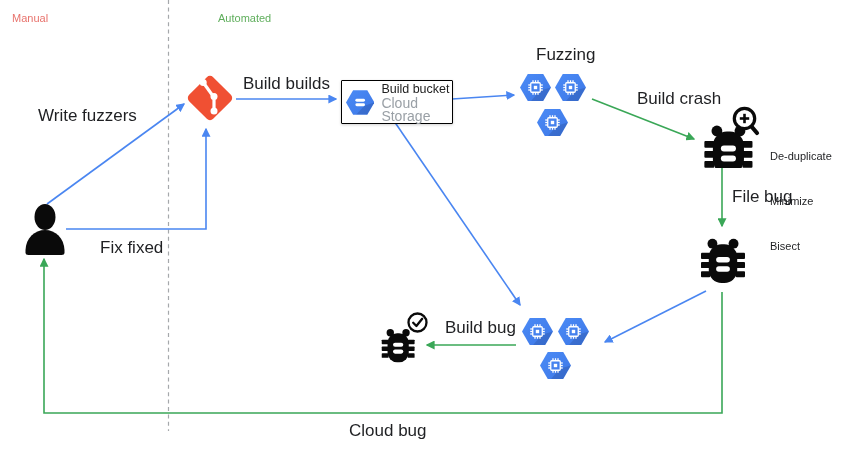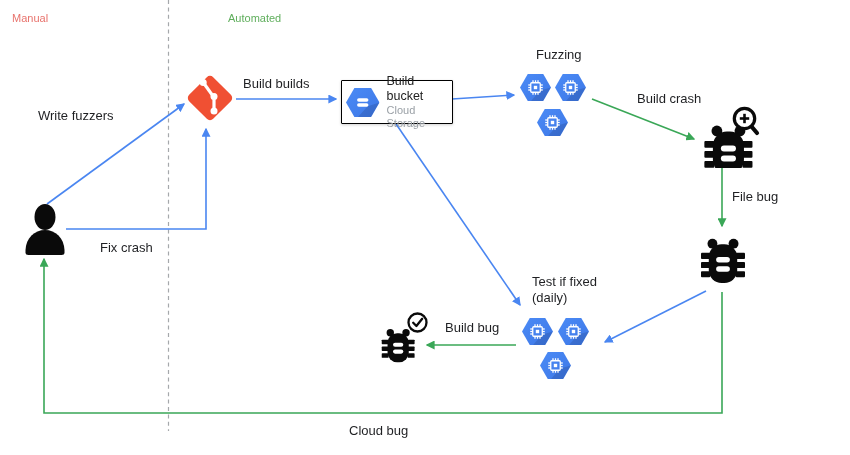--- a/index.html
+++ b/index.html
@@ -1,33 +1,33 @@
 <!DOCTYPE html>
 <html style="--manual-red: #e8736d; --automated-green: #5fae5c; --arrow-blue: #4a86f1; --arrow-green: #3aa757; --git-orange: #f05033; --gcp-blue: #4285f4;"><head>
 <meta charset="utf-8">
 <style>
   html,body{margin:0;padding:0;background:#fff;}
   .canvas{
     position:relative;width:850px;height:455px;background:#fff;overflow:hidden;
     font-family:"Liberation Sans","DejaVu Sans",sans-serif;color:#202124;
   }
   .abs{position:absolute;}
-  .lbl{position:absolute;font-size:13px;line-height:16px;color:#1f2023;white-space:pre;}
+  .lbl{position:absolute;font-size:17px;line-height:16px;color:#1f2023;white-space:pre;}
   .hdr{position:absolute;font-size:11px;line-height:19px;font-weight:400;}
   .hdr.manual{color:var(--manual-red,#e8736d);}
   .hdr.automated{color:var(--automated-green,#5fae5c);}
   .small{font-size:11px;line-height:15px;}
   .card{
     position:absolute;left:341px;top:80px;width:110px;height:42px;background:#fff;
     border:1px solid #000000;border-radius:1px;box-shadow:0 1px 3px rgba(0,0,0,.18);
     display:flex;align-items:center;
   }
   .card .txt{margin-left:7px;}
   .card .title{font-size:12.5px;line-height:15px;font-weight:500;color:#212121;}
-  .card .sub{font-size:11px;line-height:13px;color:#9aa0a6;}
+  .card .sub{font-size:14px;line-height:13px;color:#9aa0a6;}
   svg.layer{position:absolute;left:0;top:0;}
   .ab{stroke:var(--arrow-blue,#4a86f1);stroke-width:1.6;fill:none;}
   .ag{stroke:var(--arrow-green,#3aa757);stroke-width:1.6;fill:none;}
   .fb{fill:var(--arrow-blue,#4a86f1);}
   .fg{fill:var(--arrow-green,#3aa757);}
   .dash{stroke:#a5a8ab;stroke-width:1.2;stroke-dasharray:4 3.4;fill:none;}
 </style>
 </head>
 <body>
 
@@ -101,28 +101,28 @@
     <line class="ab" x1="452" y1="99" x2="514" y2="95" marker-end="url(#mb)"></line>
     <line class="ab" x1="394" y1="121" x2="520" y2="305" marker-end="url(#mb)"></line>
     <line class="ab" x1="706" y1="291" x2="605" y2="342" marker-end="url(#mb)"></line>
     <line class="ag" x1="592" y1="99" x2="694" y2="139" marker-end="url(#mg)"></line>
     <line class="ag" x1="722" y1="168" x2="722" y2="226" marker-end="url(#mg)"></line>
     <line class="ag" x1="516" y1="345" x2="427" y2="345" marker-end="url(#mg)"></line>
     <polyline class="ag" points="722,292 722,413 44,413 44,259" marker-end="url(#mg)"></polyline>
   </svg>
 
   <div class="hdr manual" style="left:12px;top:9px">Manual</div>
-  <div class="hdr automated" style="left:228px;top:9px">Automated</div>
+  <div class="hdr automated" style="left:218px;top:9px">Automated</div>
 
   <svg class="abs" style="left:23px;top:203px" width="44" height="52" viewBox="0 0 44 52">
     <ellipse cx="22" cy="14" rx="10.5" ry="13" fill="#0a0a0a"></ellipse>
     <path d="M22 27 C32.5 27 41 35 41.5 47 L41.5 49.5 Q41.5 52 38.5 52 L5.5 52 Q2.5 52 2.5 49.5 L2.5 47 C3 35 11.5 27 22 27 Z" fill="#0a0a0a"></path>
   </svg>
   <div class="lbl" style="left:38px;top:108px">Write fuzzers</div>
-  <div class="lbl" style="left:100px;top:240px">Fix crash</div>
+  <div class="lbl" style="left:100px;top:240px">Fix fixed</div>
 
   <svg class="abs" style="left:184px;top:72px" width="52" height="52" viewBox="0 0 52 52">
     <rect x="9" y="9" width="34" height="34" rx="4.5" transform="rotate(45 26 26)" fill="var(--git-orange,#f05033)"></rect>
     <line x1="30" y1="24.5" x2="30" y2="39" stroke="#fff" stroke-width="3.2"></line>
     <line x1="28.7" y1="23.6" x2="20" y2="11.5" stroke="#fff" stroke-width="3.2"></line>
     <circle cx="19.2" cy="10.5" r="3.5" fill="#fff"></circle>
     <circle cx="30" cy="24.5" r="3.5" fill="#fff"></circle>
     <circle cx="30" cy="39" r="3.5" fill="#fff"></circle>
   </svg>
   <div class="lbl" style="left:243px;top:76px">Build builds</div>
@@ -151,27 +151,31 @@
 
   <svg class="abs" style="left:699px;top:102px" width="62" height="66" viewBox="0 0 62 66">
     <g transform="translate(4,22) scale(0.82)">
         <use href="#bug"></use>
       </g>
     <line x1="52.5" y1="24.5" x2="58" y2="31" stroke="#0a0a0a" stroke-width="4.2" stroke-linecap="round"></line>
     <circle cx="45.5" cy="16.5" r="10.2" fill="#fff" stroke="#0a0a0a" stroke-width="3.2"></circle>
     <line x1="45.5" y1="11.8" x2="45.5" y2="21.2" stroke="#0a0a0a" stroke-width="2.6"></line>
     <line x1="40.8" y1="16.5" x2="50.2" y2="16.5" stroke="#0a0a0a" stroke-width="2.6"></line>
   </svg>
+  <div class="lbl small" style="left:770px;top:119px">
+    <div>De-duplicate</div>
+    <div>Minimize</div>
+    <div>Bisect</div>
+  </div>
   <div class="lbl" style="left:732px;top:189px">File bug</div>
 
   <svg class="abs" style="left:701px;top:237px" width="44" height="50">
       <use href="#bug"></use>
     </svg>
 
-  <div class="lbl" style="left:532px;top:274px"><span>Test if fixed</span><br><span>(daily)</span></div>
   <svg class="abs" style="left:522px;top:318px" width="31" height="27">
       <use href="#hex-gce"></use>
     </svg>
   <svg class="abs" style="left:558px;top:318px" width="31" height="27">
       <use href="#hex-gce"></use>
     </svg>
   <svg class="abs" style="left:540px;top:352px" width="31" height="27">
       <use href="#hex-gce"></use>
     </svg>
   <div class="lbl" style="left:445px;top:320px">Build bug</div>

